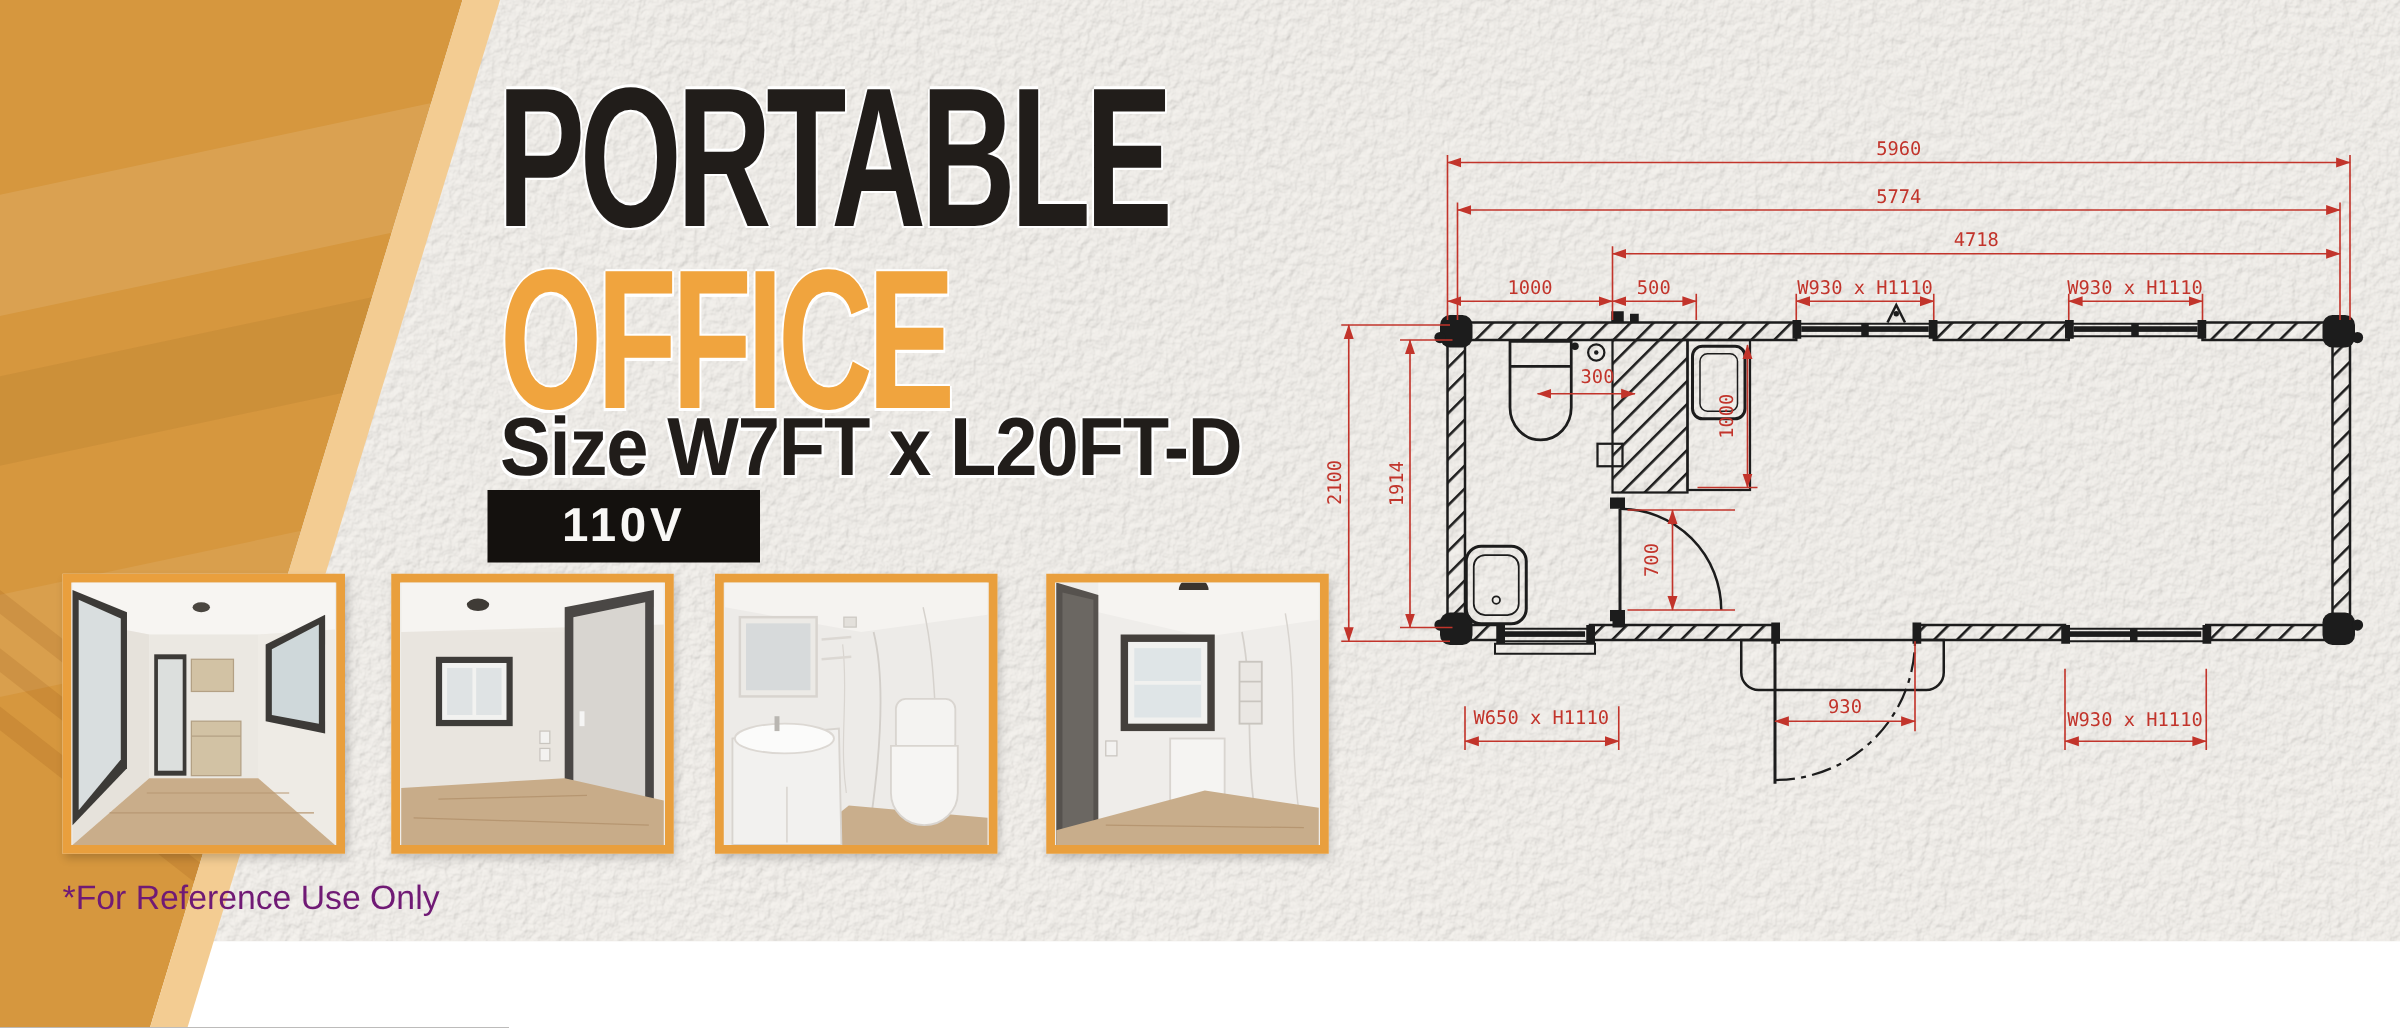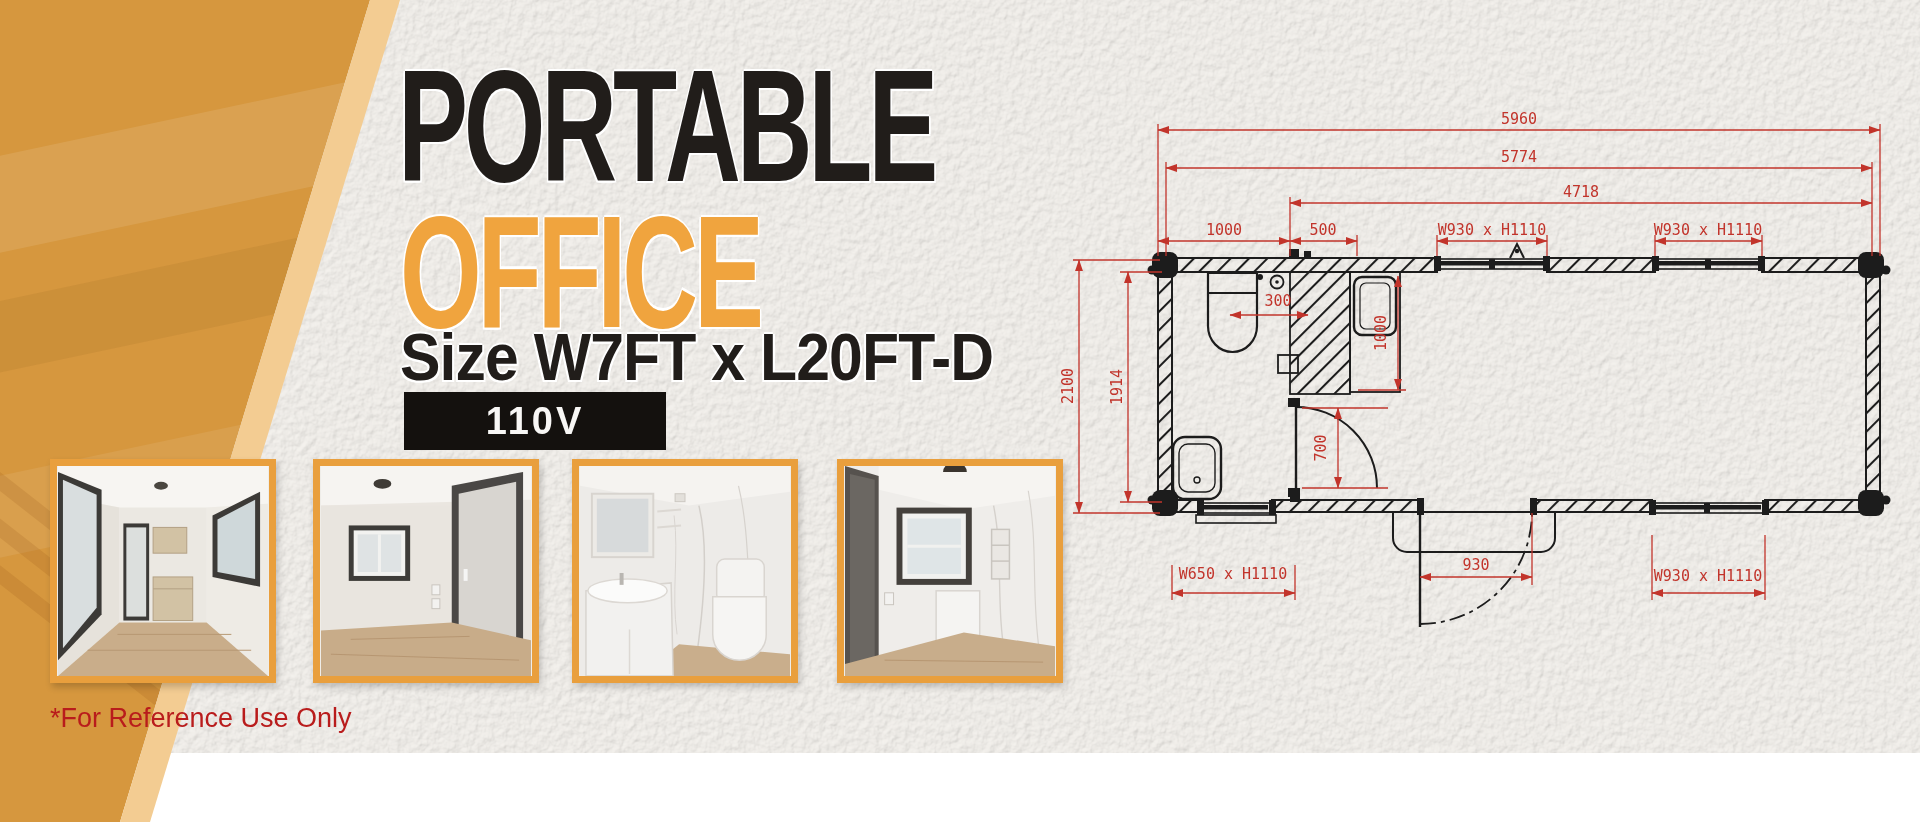--- a/index.html
+++ b/index.html
@@ -25,31 +25,31 @@
   
   .logo{position:absolute;left:50px;top:56px;width:162px;height:162px;z-index:3;}
 
   
   .hl{position:absolute;z-index:3;font-weight:bold;line-height:1;white-space:nowrap;
       transform-origin:top left;
       text-shadow:-2px 0 0 #ffffff,2px 0 0 #ffffff,0 -2px 0 #ffffff,0 2px 0 #ffffff,2px 2px 0 #ffffff,-2px 2px 0 #ffffff;}
   .hl-1{left:398px;top:46px;font-size:150px;letter-spacing:-6px;color:#211d1a;transform:scale(.70,1.06);}
   .hl-2{left:400px;top:192px;font-size:150px;letter-spacing:-6px;color:#f0a43e;transform:scale(.70,1.06);}
   .hl-size{left:400px;top:324px;font-size:66px;letter-spacing:-1px;color:#211d1a;transform:scale(.92,1.0);}
-  .badge{position:absolute;left:404px;top:392px;width:262px;height:58px;background:#14110e;z-index:3;
+  .badge{position:absolute;left:390px;top:392px;width:218px;height:58px;background:#14110e;z-index:3;
          display:flex;align-items:center;justify-content:center;color:#f8f7f5;font-weight:bold;
          font-size:38px;letter-spacing:3px;}
 
   
   .thumb{position:absolute;top:459px;width:226px;height:224px;border:7px solid #e99f3d;z-index:3;
          background:#efede9;box-shadow:2px 4px 7px rgba(0,0,0,.20);overflow:hidden;}
   .t1{left:50px;} .t2{left:313px;} .t3{left:572px;} .t4{left:837px;}
   .thumb svg{display:block;width:100%;height:100%;}
 
-  .footnote{position:absolute;left:50px;top:703px;z-index:4;font-size:27px;color:#b91c1c;}
+  .footnote{position:absolute;left:50px;top:703px;z-index:4;font-size:27px;color:#701a75;}
 
   
   .floorplan{position:absolute;left:1040px;top:80px;z-index:3;}
   .dim-t{font-family:"DejaVu Sans Mono",monospace;font-size:15px;fill:#c2342b;text-anchor:middle;}
 </style>
 </head>
 <body>
 
 <div class="stage">
 

